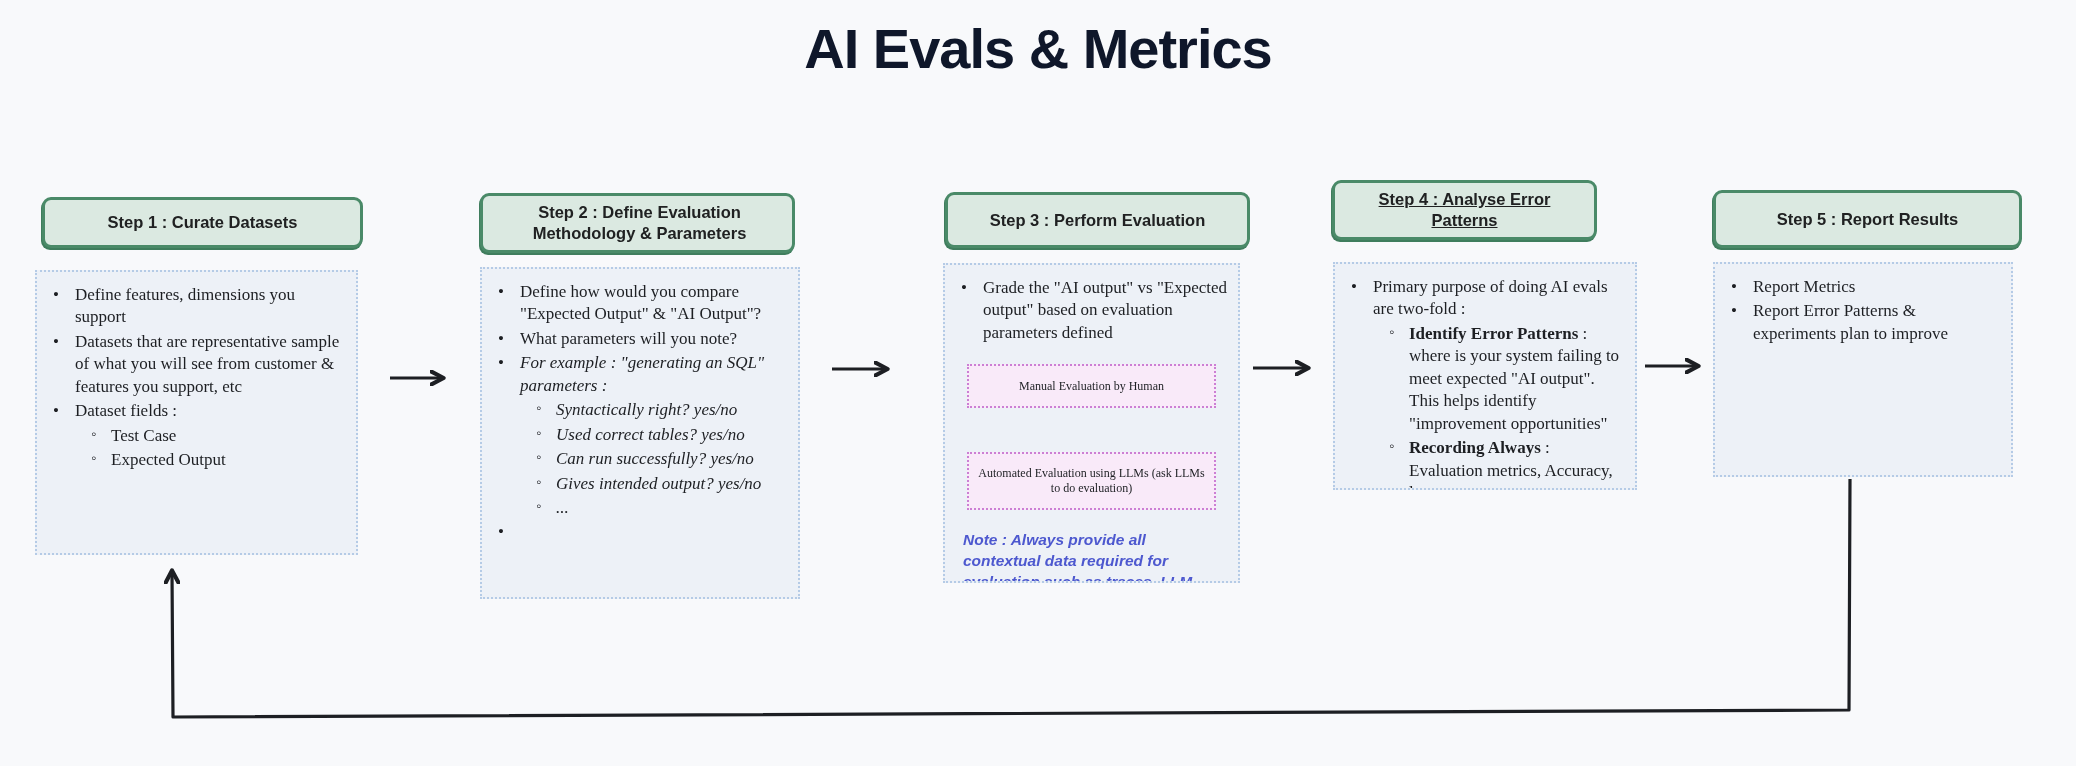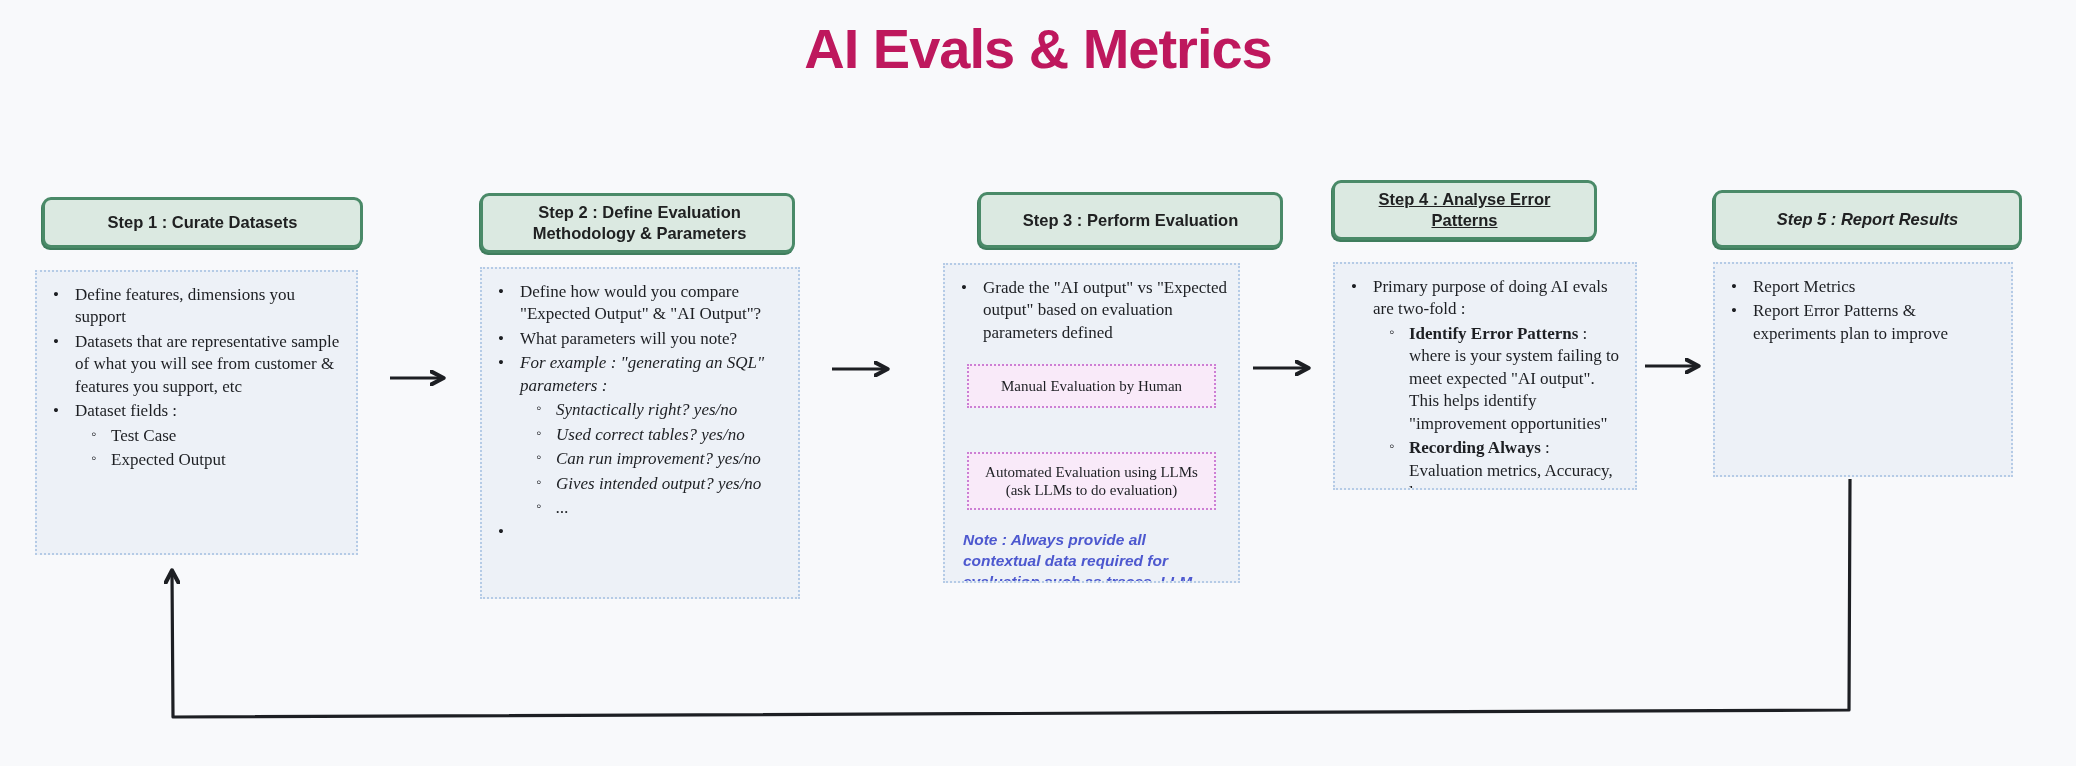--- a/index.html
+++ b/index.html
@@ -3,21 +3,21 @@
 <meta charset="utf-8">
 <style>
   html,body{margin:0;padding:0;}
   body{
     width:2076px;height:766px;position:relative;overflow:hidden;
     background:#f8f9fb;
     font-family:"Liberation Sans",sans-serif;
   }
   .title{
     position:absolute;left:0;right:0;top:16px;text-align:center;
-    font-size:56px;font-weight:bold;color:#be185d;letter-spacing:-1px;
+    font-size:56px;font-weight:bold;color:#0f172a;letter-spacing:-1px;
   }
   .hdr{
     position:absolute;display:flex;align-items:center;justify-content:center;
     text-align:center;background:#dbe9e1;border:3px solid #4a8a68;border-radius:9px;
     box-shadow:-1px 2px 0 #3f7d5d;
     font-weight:bold;font-size:16.5px;color:#202122;line-height:1.25;
     padding:4px 10px;box-sizing:border-box;
   }
   .box{
     position:absolute;background:#edf1f7;border:2px dotted #b5cbe6;
@@ -28,40 +28,40 @@
   .li{display:flex;margin:0 0 2px 0;}
   .li.lvl1{padding-left:8px;}
   .li.lvl2{padding-left:46px;}
   .marker{flex:none;width:22px;}
   .li.lvl2 .marker{width:20px;font-size:15px;}
   .txt{flex:1;}
   .it{font-style:italic;}
   .pinkbox{
     margin:16px 12px 0 14px;background:#f9eaf9;border:2px dotted #cc7fd4;
     display:flex;align-items:center;justify-content:center;text-align:center;
-    font-size:15px;color:#1d1f23;padding:8px 6px;box-sizing:border-box;line-height:1.25;
+    font-size:12px;color:#1d1f23;padding:8px 6px;box-sizing:border-box;line-height:1.25;
   }
   .pinkbox.first{height:44px;margin-top:20px;}
   .pinkbox.second{height:58px;margin-top:44px;}
   .note{
     margin:20px 6px 0 10px;
     font-family:"Liberation Sans",sans-serif;font-style:italic;font-weight:bold;
     color:#4d58cf;font-size:15.5px;line-height:1.35;
   }
   #connectors{position:absolute;left:0;top:0;width:2076px;height:766px;}
   
   #h1{left:42px;  top:197px; width:321px; height:51px;}
   #c1{left:35px;  top:270px; width:323px; height:285px;}
   #h2{left:480px; top:193px; width:315px; height:60px;padding-left:14px;}
   #c2{left:480px; top:267px; width:320px; height:332px;}
-  #h3{left:978px; top:192px; width:305px; height:56px;}
+  #h3{left:945px; top:192px; width:305px; height:56px;}
   #c3{left:943px; top:263px; width:297px; height:320px;}
   #h4{left:1332px;top:180px; width:265px; height:60px;text-decoration:underline;}
   #c4{left:1333px;top:262px; width:304px; height:228px;}
-  #h5{left:1713px;top:190px; width:309px; height:58px;font-style:italic;}
+  #h5{left:1713px;top:190px; width:309px; height:58px;}
   #c5{left:1713px;top:262px; width:300px; height:215px;}
 </style>
 </head>
 <body>
 
 <div class="title">AI Evals &amp; Metrics</div>
 
 <svg id="connectors" viewBox="0 0 2076 766" xmlns="http://www.w3.org/2000/svg">
   <defs>
     <marker id="ah" viewBox="0 0 10 10" refX="7.5" refY="5" markerWidth="5" markerHeight="5" orient="auto-start-reverse">
@@ -133,21 +133,21 @@
       <div class="li lvl2">
         <span class="marker">◦</span>
         <span class="txt it">Syntactically right? yes/no</span>
       </div>
       <div class="li lvl2">
         <span class="marker">◦</span>
         <span class="txt it">Used correct tables? yes/no</span>
       </div>
       <div class="li lvl2">
         <span class="marker">◦</span>
-        <span class="txt it">Can run improvement? yes/no</span>
+        <span class="txt it">Can run successfully? yes/no</span>
       </div>
       <div class="li lvl2">
         <span class="marker">◦</span>
         <span class="txt it">Gives intended output? yes/no</span>
       </div>
       <div class="li lvl2">
         <span class="marker">◦</span>
         <span class="txt it">...</span>
       </div>
       <div class="li lvl1">

